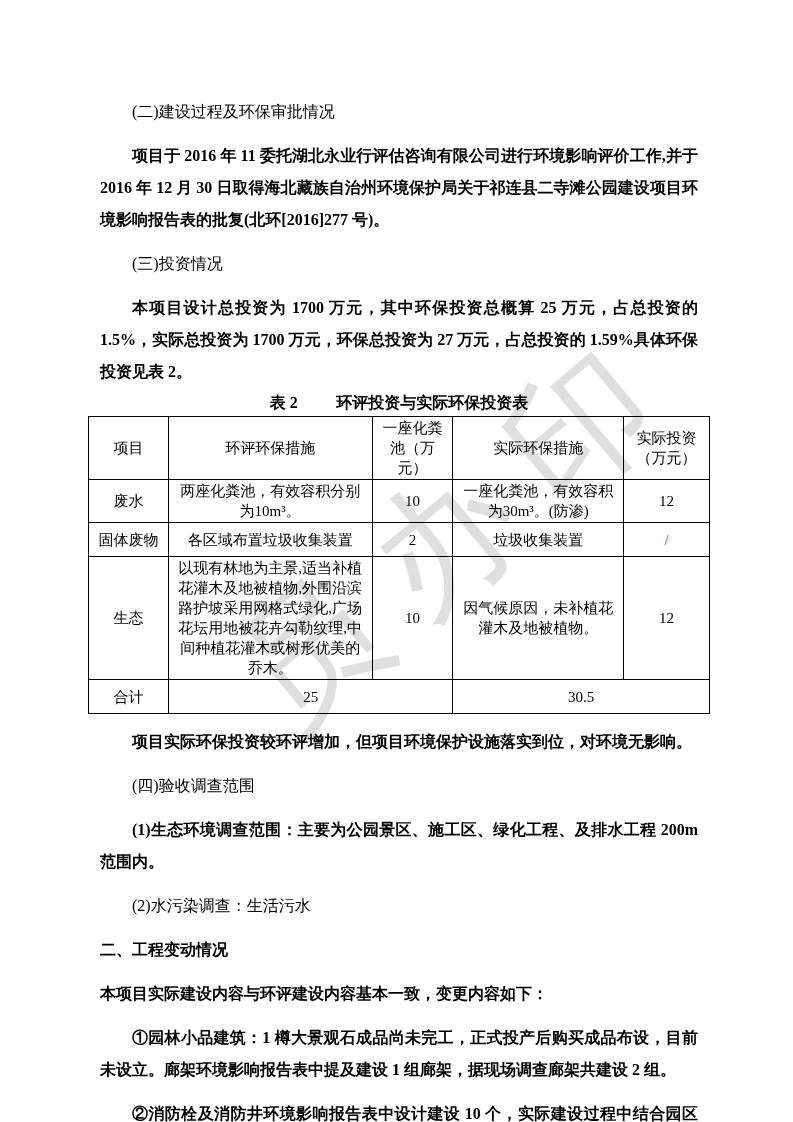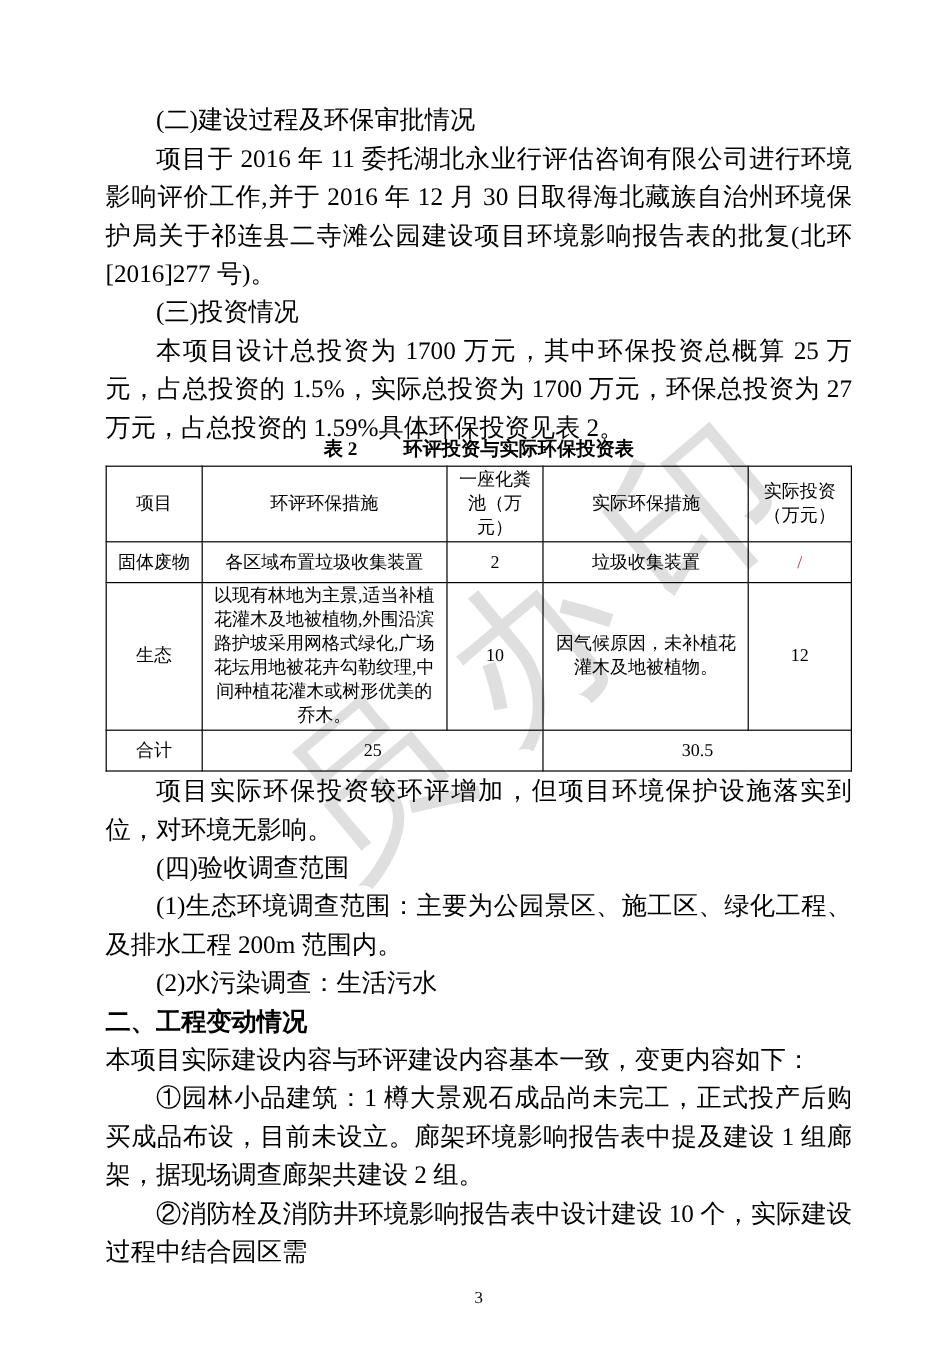--- a/index.html
+++ b/index.html
@@ -32,26 +32,26 @@
     user-select: none;
   }
   .content {
     position: absolute;
     left: 88px;
     top: 84px;
     width: 622px;
     z-index: 1;
   }
   p {
-    margin: 0;
-    font-size: 21px;
+    margin: 12px;
+    font-size: 16px;
     line-height: 32px;
   }
   .indent { text-indent: 2em; }
-  .justify { text-align: justify; }
+  .justify { text-align: justify; font-weight: bold; }
   .bold { font-weight: bold; }
   .table-title {
     font-weight: bold;
     font-size: 16px;
     line-height: 22px;
     text-align: center;
     margin-top: -8px;
     margin-bottom: 2px;
     white-space: nowrap;
   }
@@ -116,20 +116,27 @@
         <col style="width:13.83%">
       </colgroup>
       <tbody>
         <tr class="row-h">
           <th>项目</th>
           <th>环评环保措施</th>
           <th>一座化粪池（万元）</th>
           <th>实际环保措施</th>
           <th>实际投资（万元）</th>
         </tr>
+        <tr class="row-1">
+          <td>废水</td>
+          <td>两座化粪池，有效容积分别为10m³。</td>
+          <td>10</td>
+          <td>一座化粪池，有效容积为30m³。(防渗)</td>
+          <td>12</td>
+        </tr>
         <tr class="row-3">
           <td>固体废物</td>
           <td>各区域布置垃圾收集装置</td>
           <td>2</td>
           <td>垃圾收集装置</td>
           <td class="red-slash">/</td>
         </tr>
         <tr class="row-4">
           <td>生态</td>
           <td>以现有林地为主景,适当补植花灌木及地被植物,外围沿滨路护坡采用网格式绿化,广场花坛用地被花卉勾勒纹理,中间种植花灌木或树形优美的乔木。</td>

